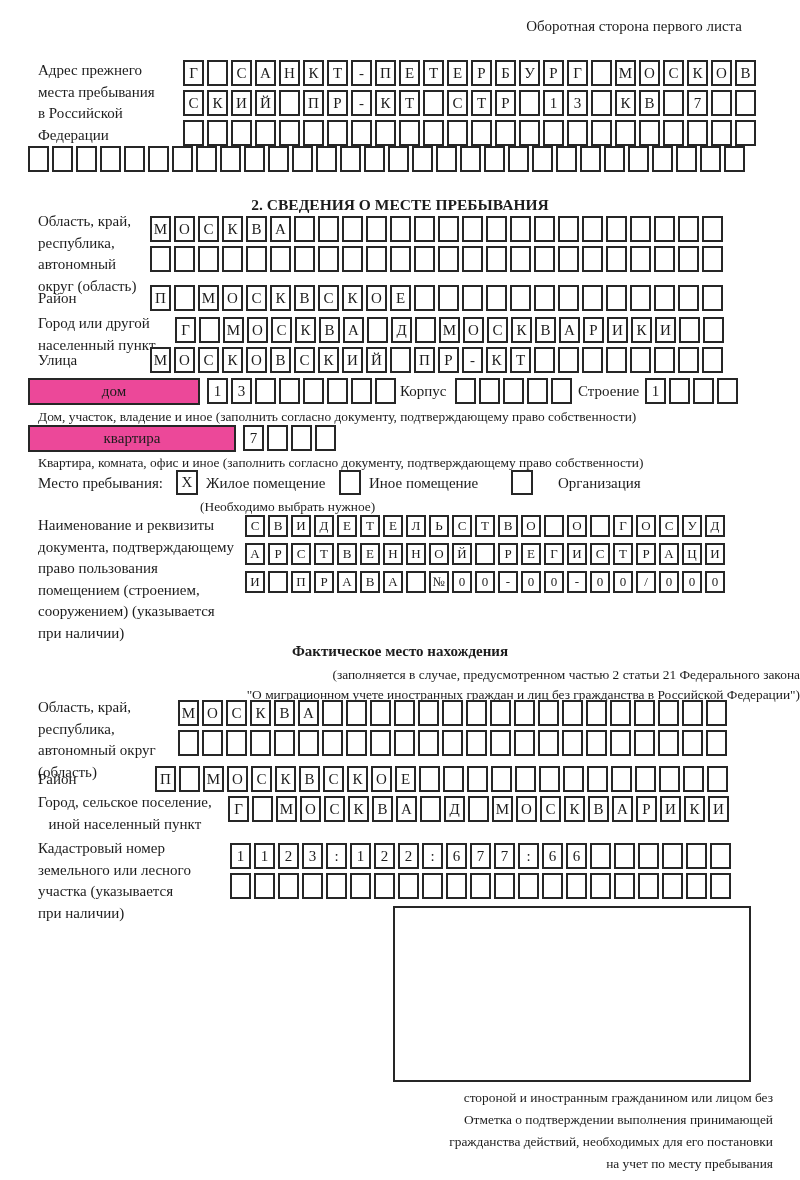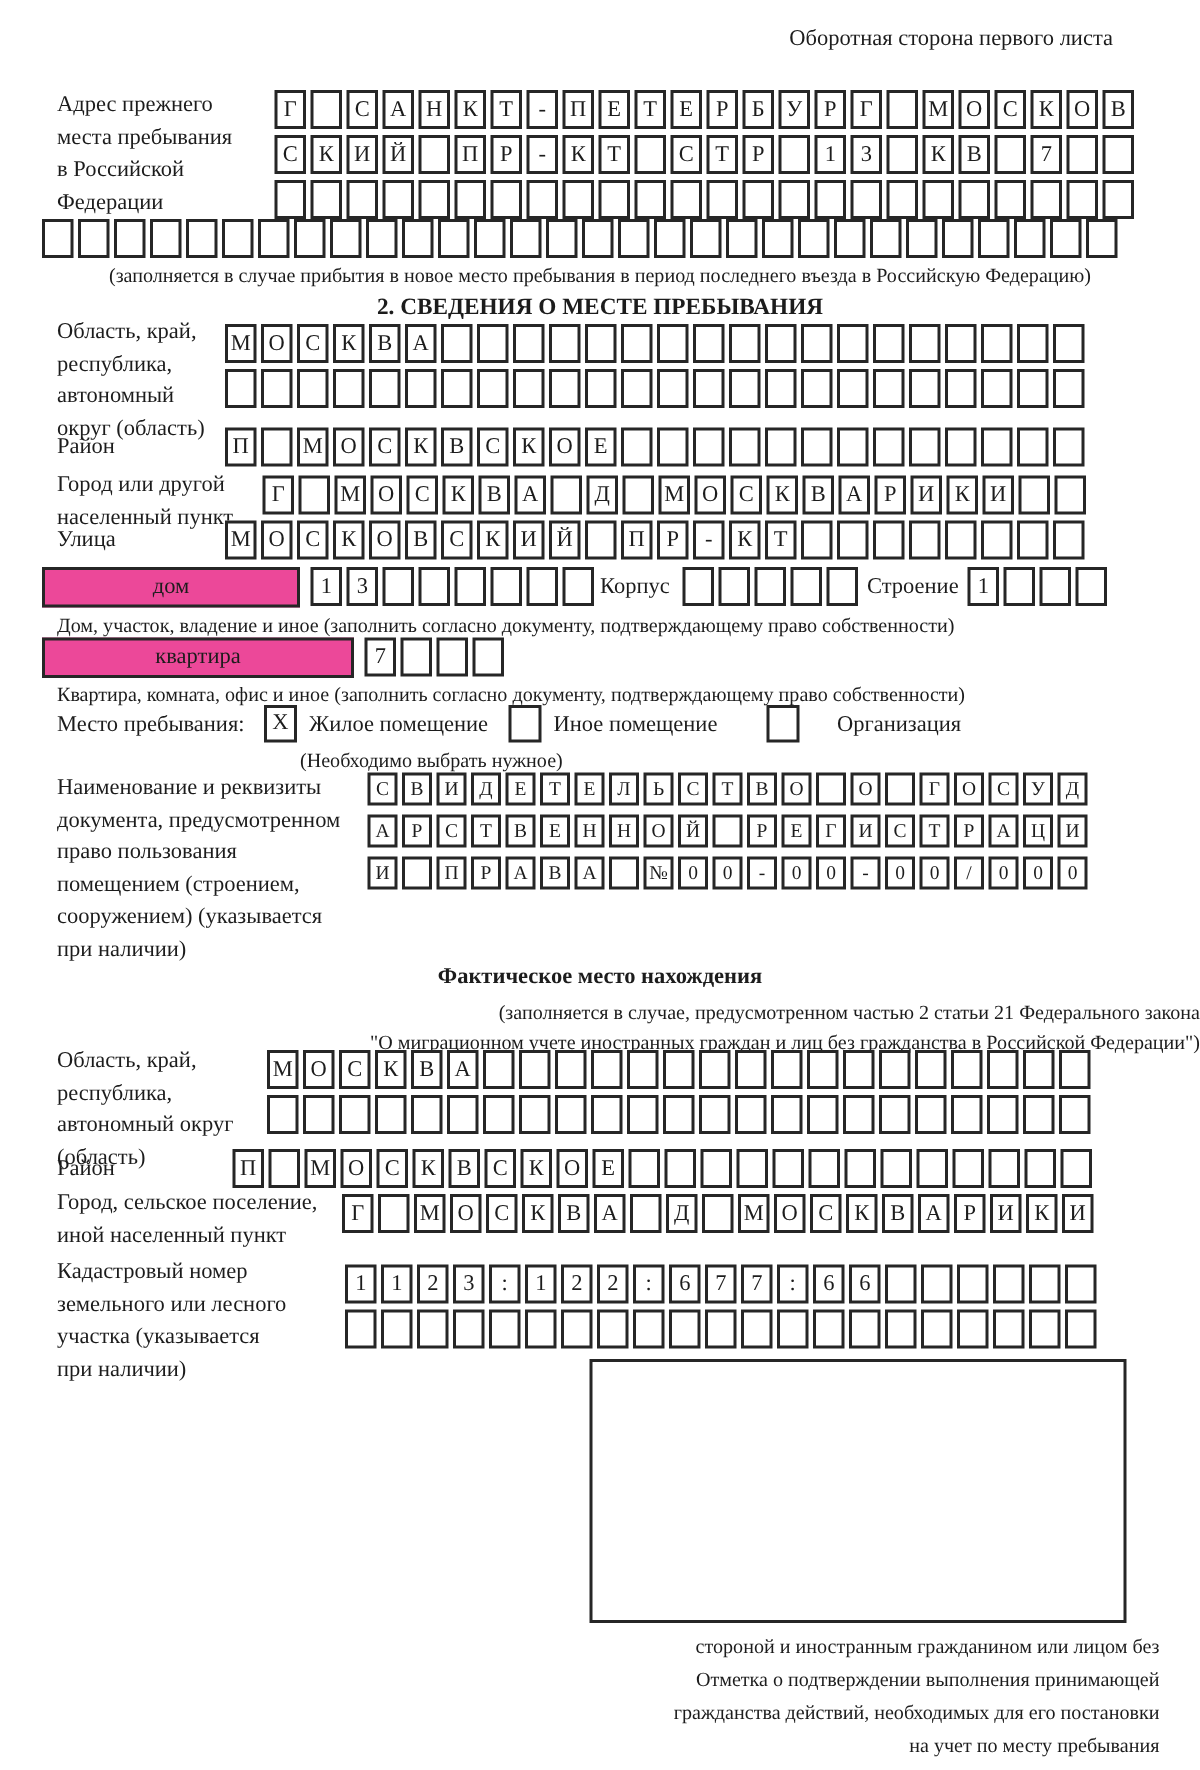--- a/index.html
+++ b/index.html
@@ -162,21 +162,20 @@
       <span class="cb"></span>
       <span class="cb"></span>
       <span class="cb"></span>
       <span class="cb"></span>
       <span class="cb"></span>
       <span class="cb"></span>
       <span class="cb"></span>
       <span class="cb"></span>
       <span class="cb"></span>
     </div>
-  <div class="abs caption center" style="top:174px;left:0;">(заполняется в случае прибытия в новое место пребывания в период последнего въезда в Российскую Федерацию)</div>
 
   <div class="abs title center" style="top:196px;left:0;">2. СВЕДЕНИЯ О МЕСТЕ ПРЕБЫВАНИЯ</div>
 
   <div class="abs lbl" style="left:38px;top:211px;">
       <div>Область, край,</div>
       <div>республика,</div>
       <div>автономный</div>
       <div>округ (область)</div>
     </div>
   <div class="abs cellrow" style="left:150px;top:216px;">
@@ -359,21 +358,21 @@
   <span class="abs checkbox" style="left:176px;top:470px;">X</span>
   <div class="abs lbl" style="left:206px;top:473px;">Жилое помещение</div>
   <span class="abs checkbox" style="left:339px;top:470px;"></span>
   <div class="abs lbl" style="left:369px;top:473px;">Иное помещение</div>
   <span class="abs checkbox" style="left:511px;top:470px;"></span>
   <div class="abs lbl" style="left:558px;top:473px;">Организация</div>
   <div class="abs caption" style="left:200px;top:497px;width:300px;text-align:left;">(Необходимо выбрать нужное)</div>
 
   <div class="abs lbl" style="left:38px;top:515px;">
       <div>Наименование и реквизиты</div>
-      <div>документа, предусмотренном</div>
+      <div>документа, подтверждающему</div>
       <div>право пользования</div>
       <div>помещением (строением,</div>
       <div>сооружением) (указывается</div>
       <div>при наличии)</div>
     </div>
   <div class="abs cellrow small" style="left:245px;top:515px;">
       <span class="cb">С</span>
       <span class="cb">В</span>
       <span class="cb">И</span>
       <span class="cb">Д</span>
@@ -526,21 +525,21 @@
       <span class="cb"></span>
       <span class="cb"></span>
       <span class="cb"></span>
       <span class="cb"></span>
       <span class="cb"></span>
       <span class="cb"></span>
       <span class="cb"></span>
       <span class="cb"></span>
     </div>
 
-  <div class="abs lbl" style="left:38px;top:792px;">
+  <div class="abs lbl" style="left:38px;top:792px;text-align:center;">
       <div>Город, сельское поселение,</div>
       <div>иной населенный пункт</div>
     </div>
   <div class="abs cellrow" style="left:228px;top:796px;">
       <span class="cb">Г</span>
       <span class="cb"></span>
       <span class="cb">М</span>
       <span class="cb">О</span>
       <span class="cb">С</span>
       <span class="cb">К</span>

